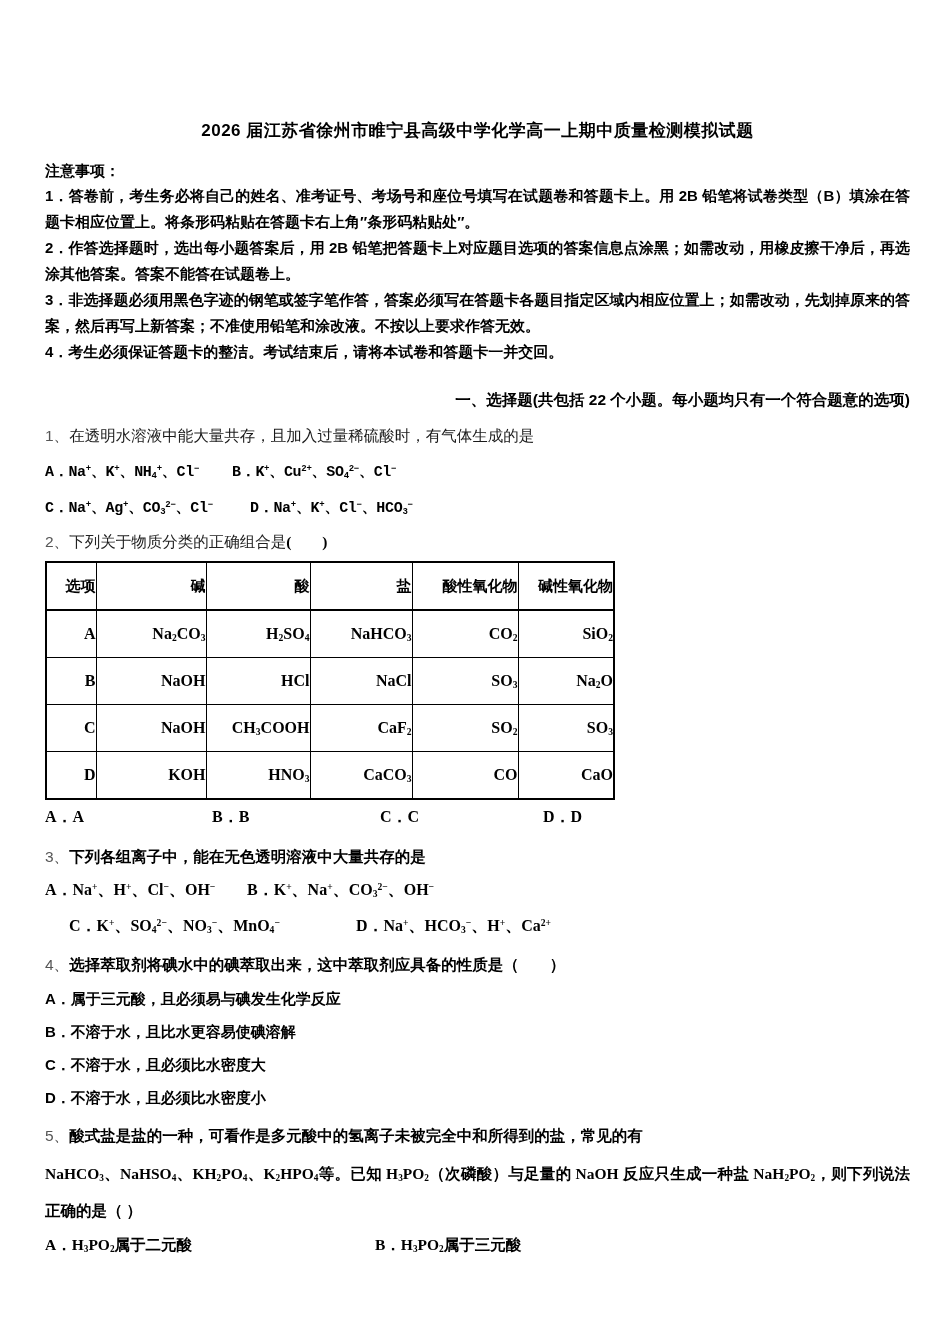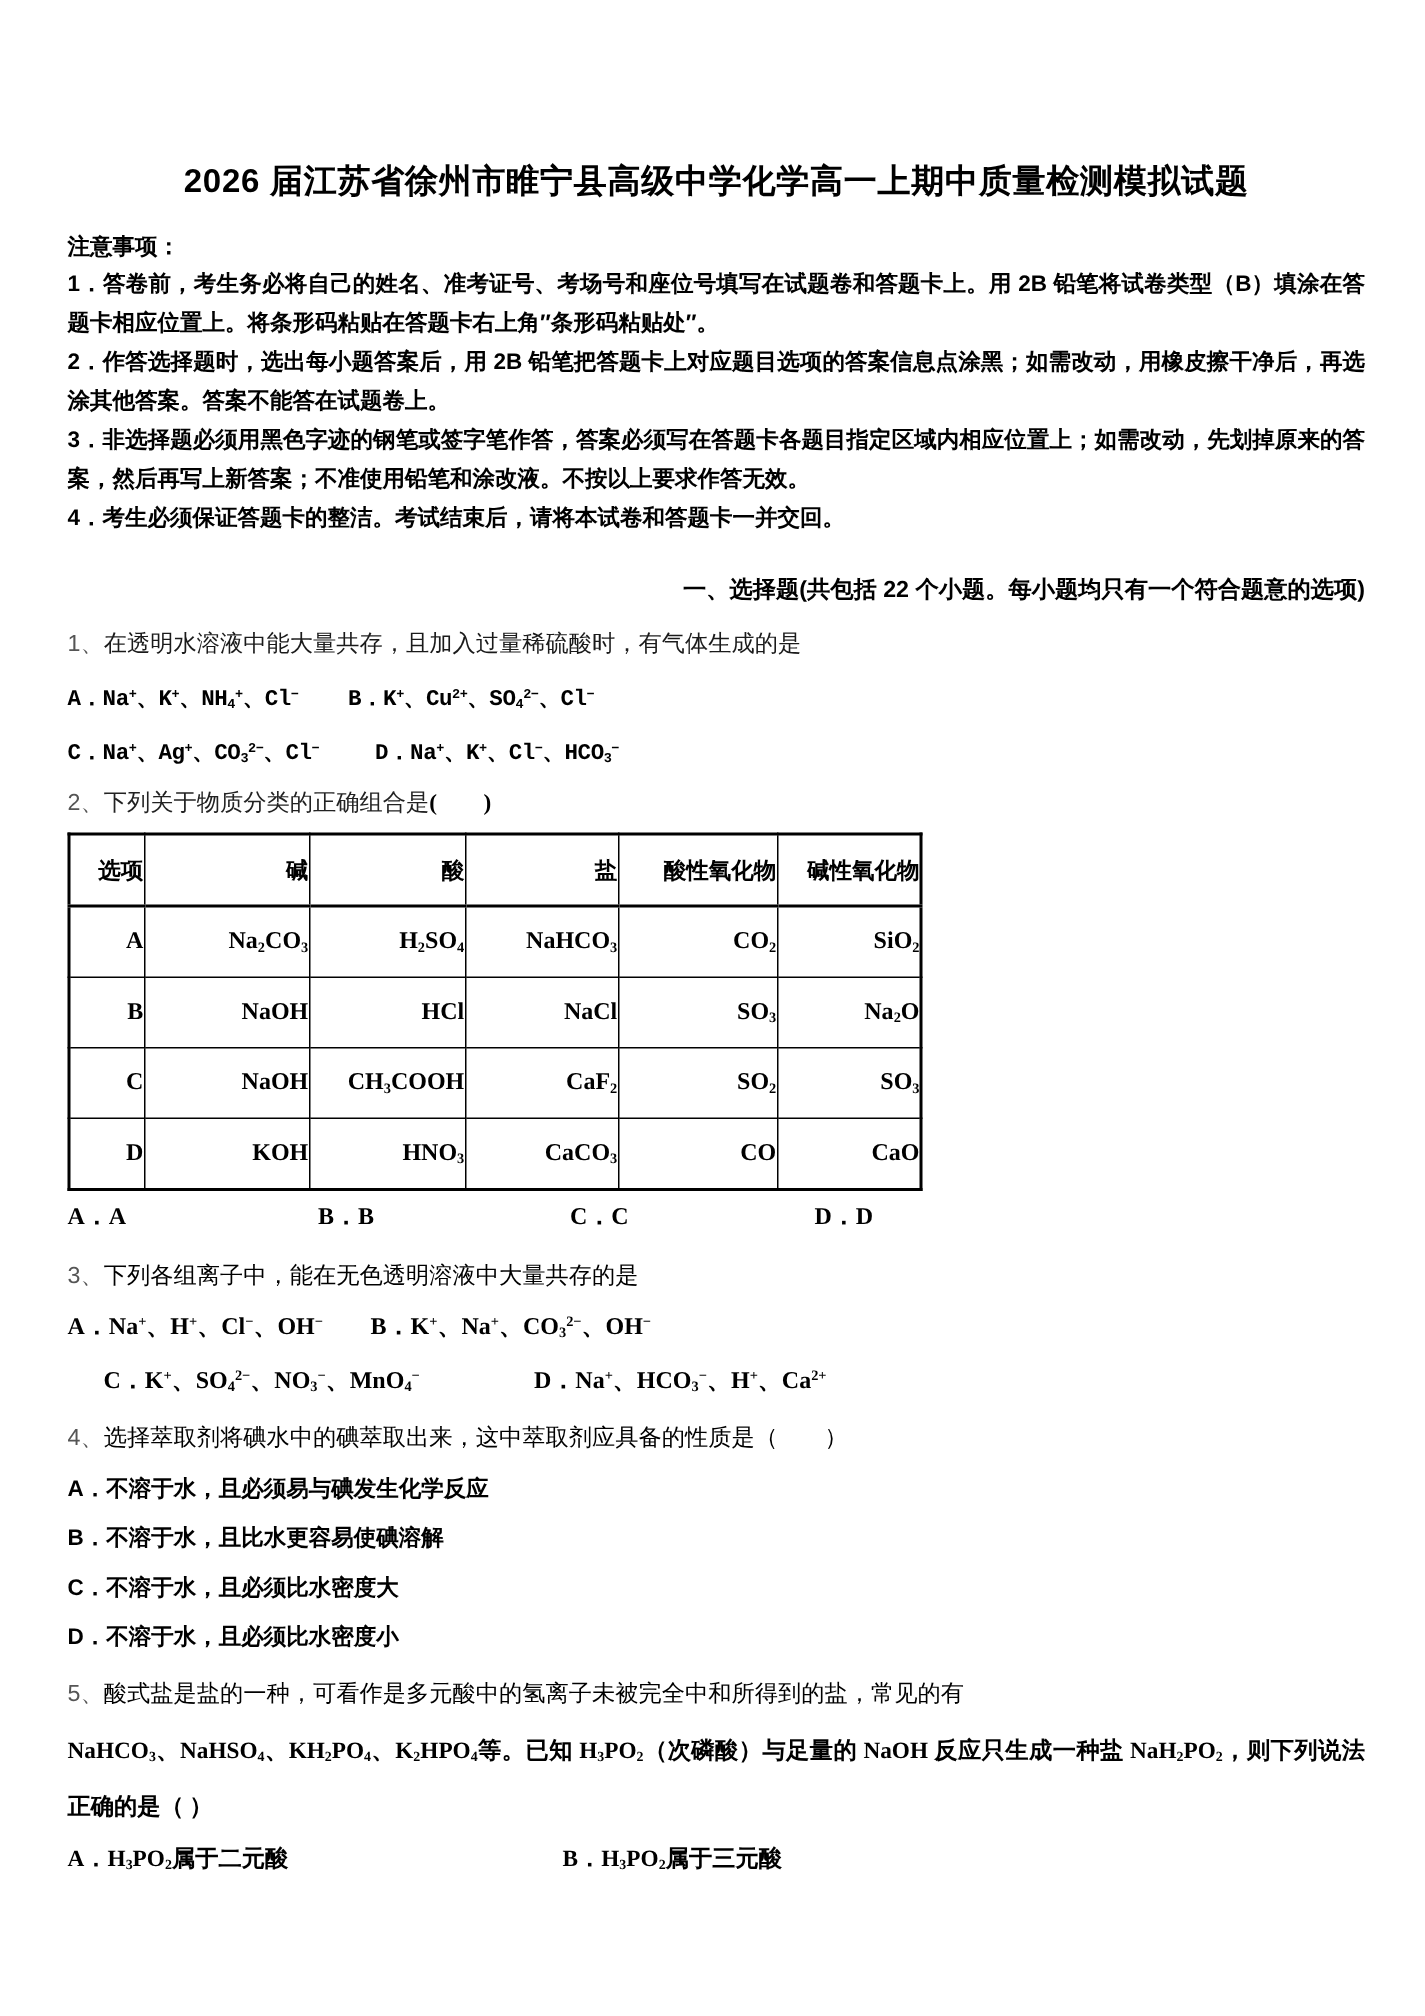--- a/index.html
+++ b/index.html
@@ -10,23 +10,23 @@
   }
   .page {
     box-sizing: border-box;
     width: 950px; height: 1344px;
     padding: 102px 40px 0 45px;
   }
   
   .title {
     font-family: "Liberation Sans", sans-serif;
     font-weight: bold;
-    font-size: 22px;
+    font-size: 17px;
     text-align: center;
-    margin: 4px 0 16px 0;
+    margin: 17px 0 16px 0;
     letter-spacing: 0.5px;
   }
   
   .notice-heading {
     font-family: "Liberation Sans", sans-serif;
     font-weight: bold;
     font-size: 15px;
     margin: 0;
     line-height: 25px;
   }
@@ -48,21 +48,21 @@
     text-align: right;
   }
   
   .q-line { margin: 14px 0 0 0; line-height: 21px; font-size: 15.5px; }
   .q-num {
     color: #555;
     font-family: "Liberation Sans", sans-serif;
     font-weight: normal;
   }
   .q-text-sans { font-family: "Liberation Sans", sans-serif; font-weight: normal; color:#1a1a1a; }
-  .q-text-bold { font-family: "Liberation Sans", sans-serif; font-weight: normal; }
+  .q-text-bold { font-family: "Liberation Sans", sans-serif; font-weight: bold; }
   .q-text-song { font-family: "Liberation Serif", serif; font-weight: normal; color:#222; }
   .paren-bold  { font-family: "Liberation Serif", serif; font-weight: bold; }
   
   .opt-row { margin: 16px 0 0 0; display: flex; align-items: flex-start; }
   .opt-item { white-space: nowrap; }
   .chem-opt {
     font-family: "Liberation Mono", monospace;
     font-size: 15px; font-weight: bold; letter-spacing: -0.3px;
   }
   .serif-opt {
@@ -243,21 +243,21 @@
     <div class="opt-row" style="margin-top:15px;margin-left:24px;">
       <span class="opt-item serif-opt mw285">C．K<sup>+</sup>、SO<sub>4</sub><sup>2−</sup>、NO<sub>3</sub><sup>−</sup>、MnO<sub>4</sub><sup>−</sup></span>
       <span class="opt-item serif-opt">D．Na<sup>+</sup>、HCO<sub>3</sub><sup>−</sup>、H<sup>+</sup>、Ca<sup>2+</sup></span>
     </div>
   </div>
 
   <div class="q4-opts">
     <p class="q-line" style="margin-top:17px;">
       <span class="q-num">4、</span><span class="q-text-bold">选择萃取剂将碘水中的碘萃取出来，这中萃取剂应具备的性质是（　　）</span>
     </p>
-    <div class="sans-opt-row"><span class="sans-opt">A．不溶于水，且必须易与碘发生化学反应</span></div>
+    <div class="sans-opt-row"><span class="sans-opt">A．属于三元酸，且必须易与碘发生化学反应</span></div>
     <div class="sans-opt-row"><span class="sans-opt">B．不溶于水，且比水更容易使碘溶解</span></div>
     <div class="sans-opt-row"><span class="sans-opt">C．不溶于水，且必须比水密度大</span></div>
     <div class="sans-opt-row"><span class="sans-opt">D．不溶于水，且必须比水密度小</span></div>
   </div>
 
   <div>
     <p class="q-line" style="margin-top:17px;">
       <span class="q-num">5、</span><span class="q-text-bold">酸式盐是盐的一种，可看作是多元酸中的氢离子未被完全中和所得到的盐，常见的有</span>
     </p>
     <p class="q5-para">NaHCO<sub>3</sub>、NaHSO<sub>4</sub>、KH<sub>2</sub>PO<sub>4</sub>、K<sub>2</sub>HPO<sub>4</sub>等。已知 H<sub>3</sub>PO<sub>2</sub>（次磷酸）与足量的 NaOH 反应只生成一种盐 NaH<sub>2</sub>PO<sub>2</sub>，则下列说法正确的是（ ）</p>

